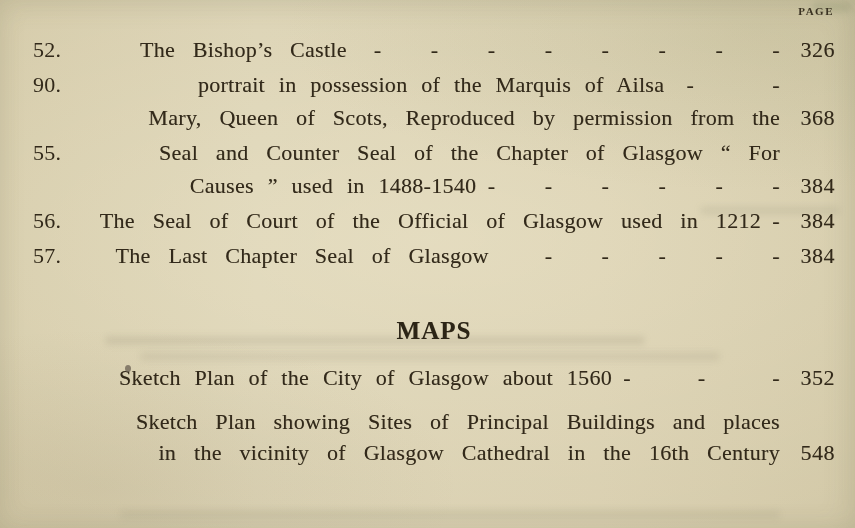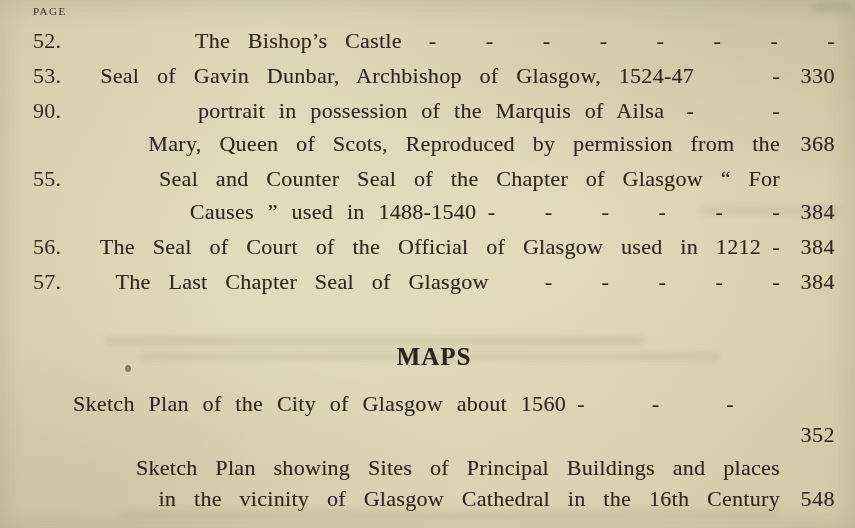--- a/index.html
+++ b/index.html
@@ -15,33 +15,34 @@
       radial-gradient(120% 85% at 50% 45%, rgba(255,250,226,0.28), rgba(0,0,0,0) 72%),
       linear-gradient(90deg,#d5cbaa,#dbd2b4 30%,#d9cfb0 70%,#d3c9a8);
     box-shadow: inset -6px 4px 28px rgba(95,95,62,0.12), inset 4px -4px 24px rgba(95,90,60,0.08);
   }
   .content{
     position:relative;
     padding:4px 20px 0 33px;
     z-index:2;
   }
   .page-label{
+    text-align:right;
     font-size:11px;
-    font-weight:normal;
+    font-weight:bold;
     letter-spacing:1.5px;
     line-height:14px;
     color:#3a3222;
     padding-right:1px;
   }
   .entry{
     display:flex;
     align-items:flex-start;
     margin-top:2px;
   }
-  .entry.first{margin-top:6px;}
+  .entry.first{margin-top:15px;}
   .num{
     flex:none;
     width:45px;
     font-size:22px;
     line-height:33px;
     letter-spacing:0.3px;
   }
   .body{flex:1;min-width:0;text-align:right;}
   .line{
     font-size:22px;
@@ -66,22 +67,22 @@
   .maps-heading{
     margin:44px 0 0 0;
     text-align:center;
     font-size:25px;
     font-weight:700;
     letter-spacing:1px;
     line-height:30px;
     color:#2c2516;
     text-shadow:0.3px 0.3px 0 rgba(52,42,22,0.35);
   }
-  .maps .entry{margin-top:2px;}
-  .maps .entry.first{margin-top:16px;flex-direction:column;}
+  .maps .entry{margin-top:13px;}
+  .maps .entry.first{margin-top:16px;}
   .maps .body{margin-left:40px;}
   .maps .line{line-height:31px;}
   .maps .page-num{line-height:31px;}
   
   .smudge{
     position:absolute;
     background:rgba(128,126,98,0.16);
     filter:blur(3px);
     border-radius:5px;
     z-index:1;
@@ -110,29 +111,23 @@
 
     <div class="page-label">PAGE</div>
 
     <section>
 
       <div class="entry first">
         <div class="num">52.</div>
         <div class="body">
           <div class="line spread">The Bishop’s Castle  -   -   -   -   -   -   -   -</div>
         </div>
+        <div class="page-num">326</div>
       </div>
 
-      <div class="entry">
-        <div class="num">53.</div>
-        <div class="body">
-          <div class="line spread">Seal of Gavin Dunbar, Archbishop of Glasgow, 1524-47    -</div>
-        </div>
-        <div class="page-num">330</div>
-      </div>
 
       <div class="entry">
         <div class="num">90.</div>
         <div class="body">
           <div class="line cont">portrait in possession of the Marquis of Ailsa -    -</div>
           <div class="line spread">Mary, Queen of Scots, Reproduced by permission from the</div>
         </div>
         <div class="page-num">368</div>
       </div>
 

